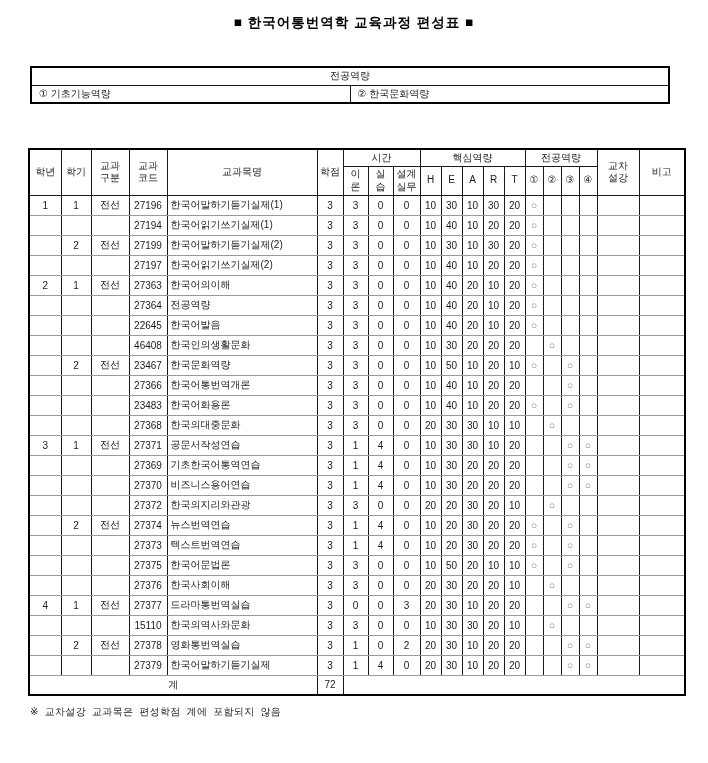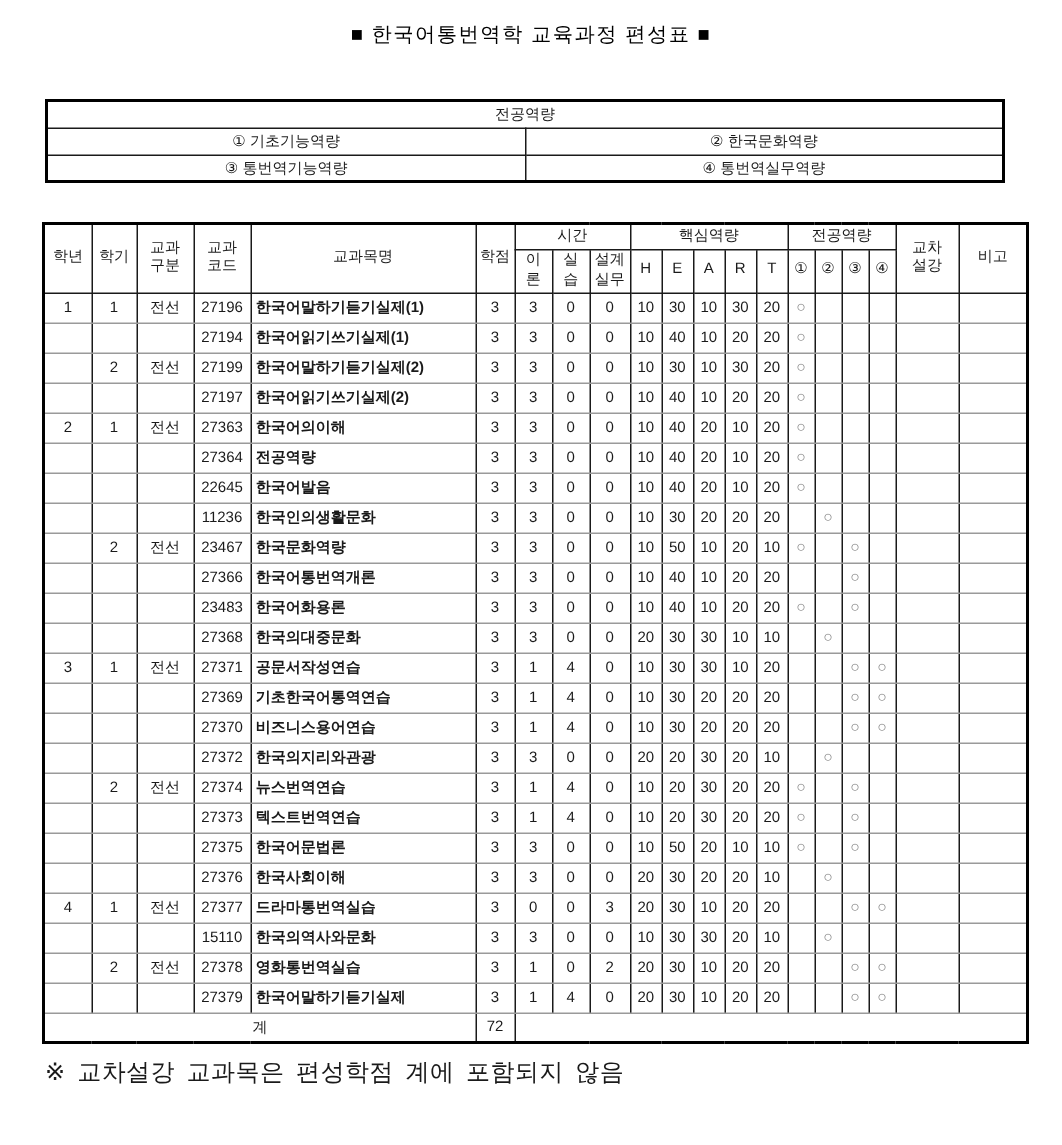--- a/index.html
+++ b/index.html
@@ -3,77 +3,73 @@
 <meta charset="utf-8">
 <style>
   * { box-sizing: border-box; }
   html, body { margin:0; padding:0; }
   body {
     width:708px; height:763px; position:relative; background:#ffffff;
     font-family:"Liberation Sans","DejaVu Sans",sans-serif; color:#1a1a1a;
   }
   .title {
     position:absolute; top:14px; left:0; width:708px; text-align:center;
-    font-size:13.5px; font-weight:normal; letter-spacing:1px; color:#000;
+    font-size:13.5px; font-weight:bold; letter-spacing:1px; color:#000;
   }
   table { border-collapse:collapse; }
 
   
   .legend-table {
     position:absolute; left:30px; top:66px; width:640px;
     border:2px solid #000; font-size:10px; table-layout:fixed;
   }
   .legend-table th, .legend-table td {
     border:1px solid #1a1a1a; height:18px; font-weight:normal; padding:1px 7px;
   }
   .legend-table th { text-align:center; }
-  .legend-table td { text-align:center; width:50%; }
+  .legend-table td { text-align:left; width:50%; }
 
   
   .main-table {
     position:absolute; left:28px; top:148px; table-layout:fixed;
     border:2px solid #000; font-size:10px;
   }
   .main-table th {
     border:1px solid #1a1a1a; font-weight:normal; white-space:pre-line;
     line-height:1.25; padding:0; text-align:center;
   }
   .main-table thead tr.group-row th { height:17px; }
   .main-table thead tr.sub-row th { height:29px; }
   .main-table td {
     border-left:1px solid #1a1a1a; border-right:1px solid #1a1a1a;
     border-top:1px solid #9a9a9a; border-bottom:1px solid #9a9a9a;
     height:20px; text-align:center; padding:0 1px;
     overflow:hidden; white-space:nowrap;
   }
-  .main-table td.name-cell { text-align:left; padding:0 3px;font-weight:bold; }
+  .main-table td.name-cell { text-align:left; padding:0 3px; }
   .main-table td.major-cell { color:#8a8a8a; font-size:10.5px; }
   .main-table tfoot td { border-top:1px solid #1a1a1a; border-bottom:none; }
   .footnote {
-    position:absolute; left:30px; top:705px; font-size:16px;
+    position:absolute; left:30px; top:705px; font-size:10px;
     letter-spacing:0.3px; word-spacing:3px; color:#1a1a1a;
   }
 </style>
 </head>
 <body>
 
 <div class="title">■ 한국어통번역학 교육과정 편성표 ■</div>
 
 <table class="legend-table">
   <tbody>
     <tr>
       <th colspan="2">전공역량</th>
     </tr>
     <tr>
       <td>① 기초기능역량</td>
       <td>② 한국문화역량</td>
-    </tr>
-    <tr>
-      <td>③ 통번역기능역량</td>
-      <td>④ 통번역실무역량</td>
     </tr>
   </tbody>
 </table>
 
 <table class="main-table">
   <colgroup>
     <col style="width:32px">
       <col style="width:30px">
       <col style="width:38px">
       <col style="width:38px">
@@ -288,21 +284,21 @@
     <td class="major-cell"></td>
     <td class="major-cell"></td>
     <td></td>
     <td></td>
   </tr>
 
   <tr>
     <td></td>
     <td></td>
     <td></td>
-    <td>11236</td>
+    <td>46408</td>
     <td class="name-cell">한국인의생활문화</td>
     <td>3</td>
     <td>3</td>
     <td>0</td>
     <td>0</td>
     <td>10</td>
     <td>30</td>
     <td>20</td>
     <td>20</td>
     <td>20</td>

